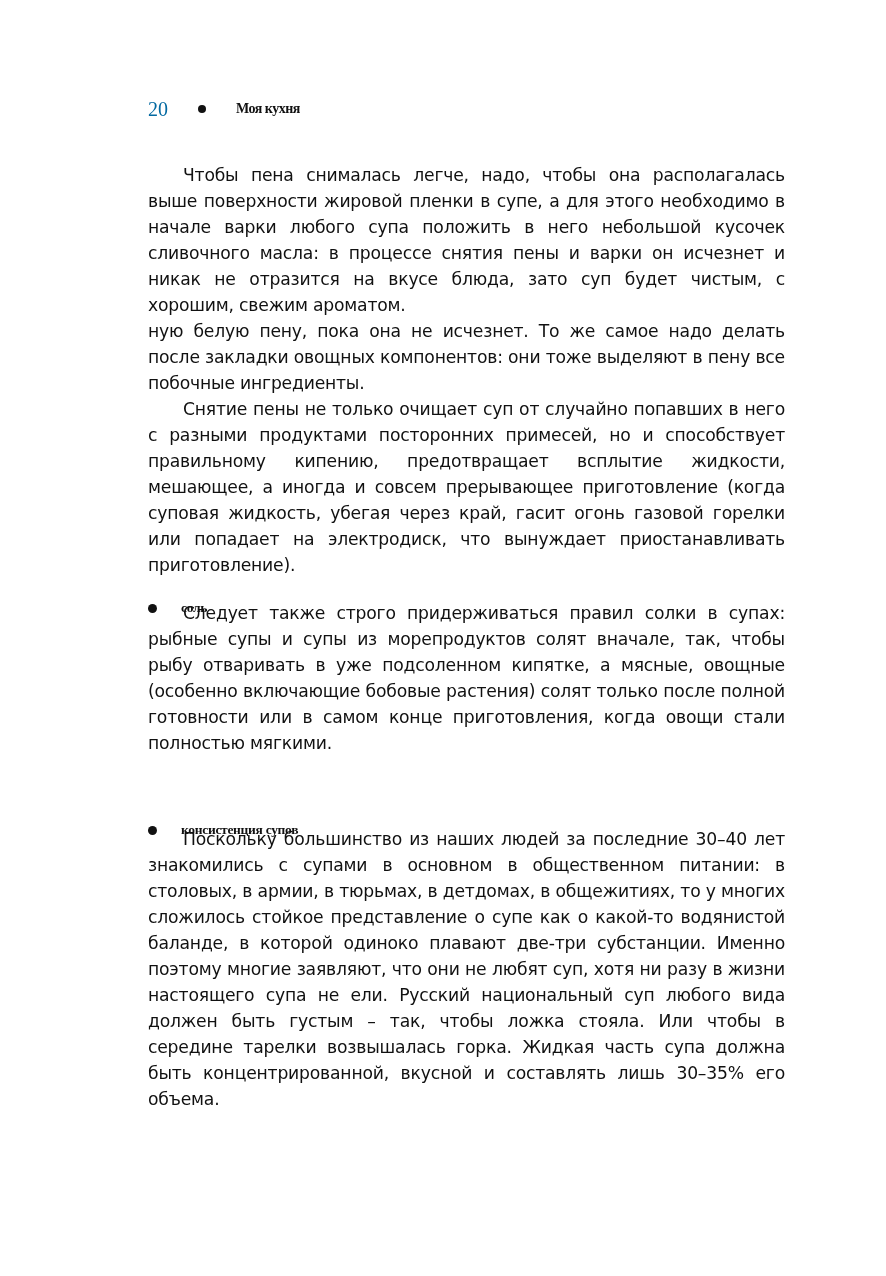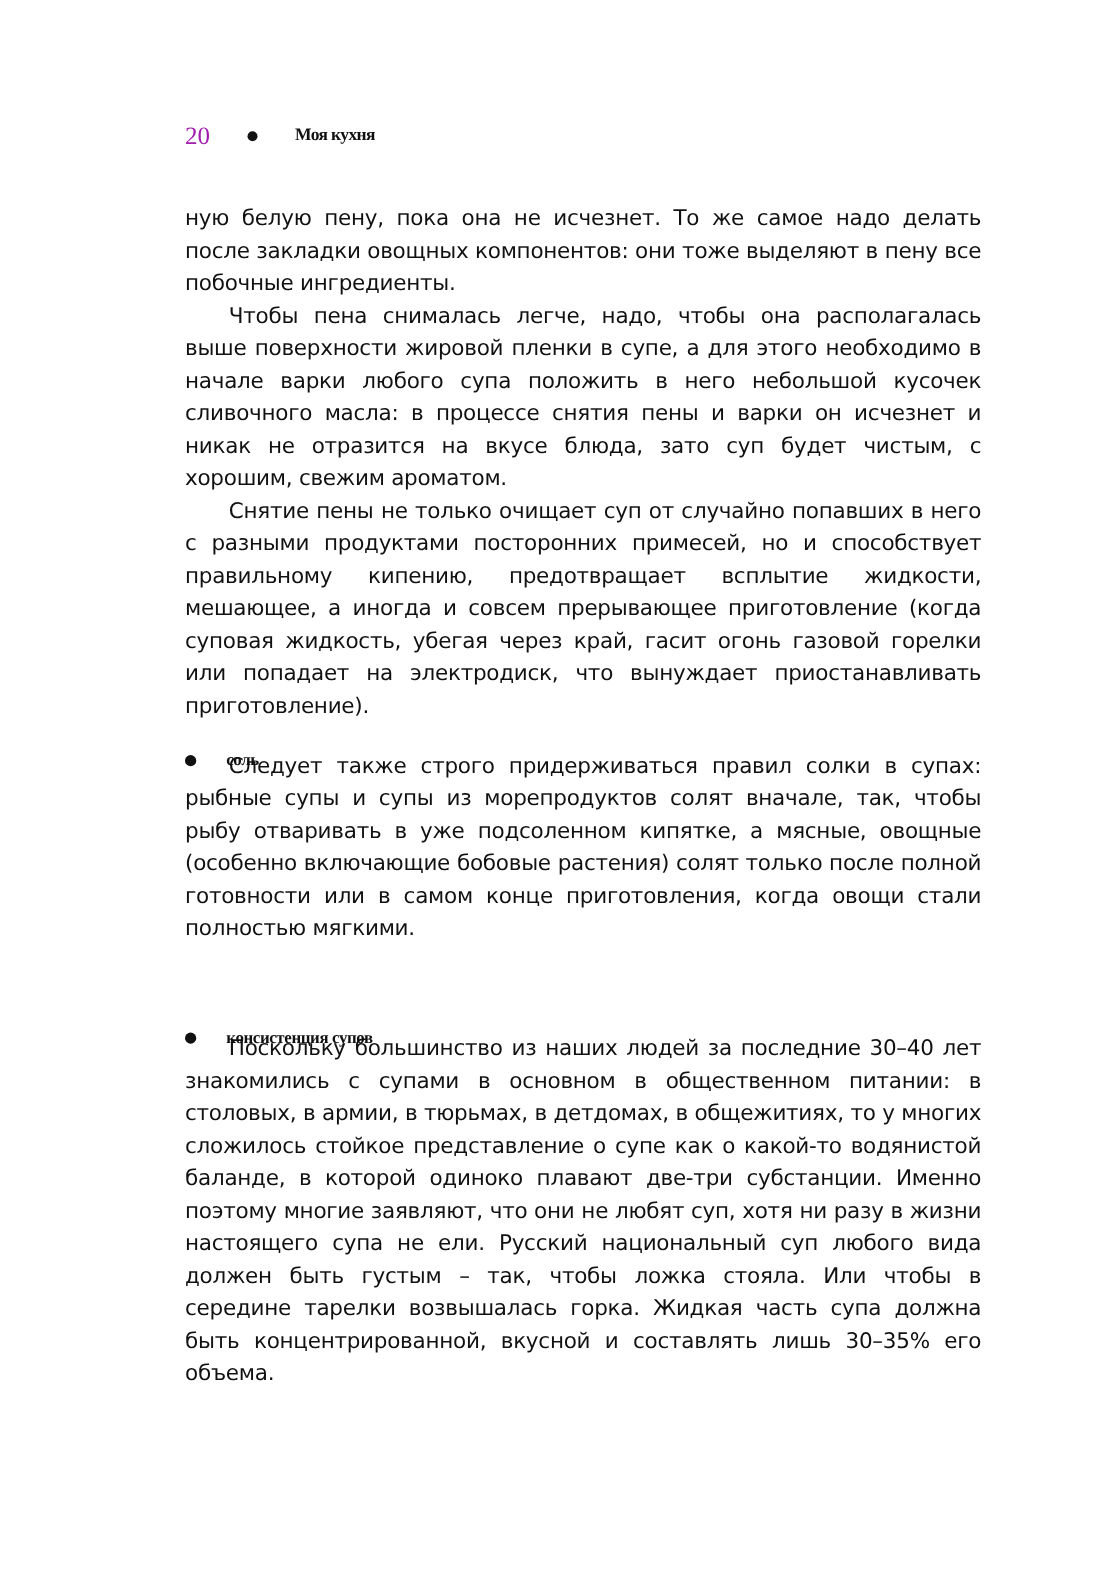--- a/index.html
+++ b/index.html
@@ -1,39 +1,39 @@
 <!DOCTYPE html>
 <html><head>
 <meta charset="utf-8">
 <style>
   html, body { margin: 0; padding: 0; background: #ffffff; }
   body { width: 886px; height: 1276px; position: relative; overflow: hidden; color: #111; }
   .header { position: absolute; left: 148px; top: 96px; height: 26px; display: flex; align-items: center; }
-  .page-num { font-family: "Liberation Serif", serif; font-size: 20px; color: #a21caf; width: 50px; }
+  .page-num { font-family: "Liberation Serif", serif; font-size: 20px; color: #0369a1; width: 50px; }
   .header-dot { width: 8px; height: 8px; border-radius: 50%; background: #111; margin-right: 30px; }
   .running-title { font-family: "Liberation Serif", serif; font-weight: bold; font-size: 14px; letter-spacing: -0.5px; text-align: center; }
   .body-text { position: absolute; left: 148px; width: 637px; font-family: "DejaVu Sans", sans-serif; font-size: 17.2px; line-height: 26px; letter-spacing: -0.2px; }
   .para { margin: 0; text-align: justify; text-align-last: left; }
   .para.indent { text-indent: 35px; }
   .section-head { position: absolute; left: 148px; display: flex; align-items: center; height: 20px; }
   .section-dot { width: 9px; height: 9px; border-radius: 50%; background: #111; margin-right: 24px; }
   .section-title { font-family: "Liberation Serif", serif; font-weight: bold; font-size: 13.5px; letter-spacing: -0.3px; }
 </style>
 </head>
 <body>
 
 <div class="header">
   <span class="page-num">20</span>
   <span class="header-dot"></span>
   <span class="running-title">Моя кухня</span>
 </div>
 
 <div class="body-text" style="top:162px;">
+  <p class="para indent">Чтобы пена снималась легче, надо, чтобы она располагалась выше поверхности жировой пленки в супе, а для этого необходимо в начале варки любого супа положить в него небольшой кусочек сливочного масла: в процессе снятия пены и варки он исчезнет и никак не отразится на вкусе блюда, зато суп будет чистым, с хорошим, свежим ароматом.</p>
   <p class="para">ную белую пену, пока она не исчезнет. То же самое надо делать после закладки овощных компонентов: они тоже выделяют в пену все побочные ингредиенты.</p>
-  <p class="para indent">Чтобы пена снималась легче, надо, чтобы она располагалась выше поверхности жировой пленки в супе, а для этого необходимо в начале варки любого супа положить в него небольшой кусочек сливочного масла: в процессе снятия пены и варки он исчезнет и никак не отразится на вкусе блюда, зато суп будет чистым, с хорошим, свежим ароматом.</p>
   <p class="para indent">Снятие пены не только очищает суп от случайно попавших в него с разными продуктами посторонних примесей, но и способствует правильному кипению, предотвращает всплытие жидкости, мешающее, а иногда и совсем прерывающее приготовление (когда суповая жидкость, убегая через край, гасит огонь газовой горелки или попадает на электродиск, что вынуждает приостанавливать приготовление).</p>
 </div>
 
 <div class="section-head" style="top:598px;">
   <span class="section-dot"></span>
   <span class="section-title">соль</span>
 </div>
 <div class="body-text" style="top:600px;">
   <p class="para indent">Следует также строго придерживаться правил солки в супах: рыбные супы и супы из морепродуктов солят вначале, так, чтобы рыбу отваривать в уже подсоленном кипятке, а мясные, овощные (особенно включающие бобовые растения) солят только после полной готовности или в самом конце приготовления, когда овощи стали полностью мягкими.</p>
 </div>

